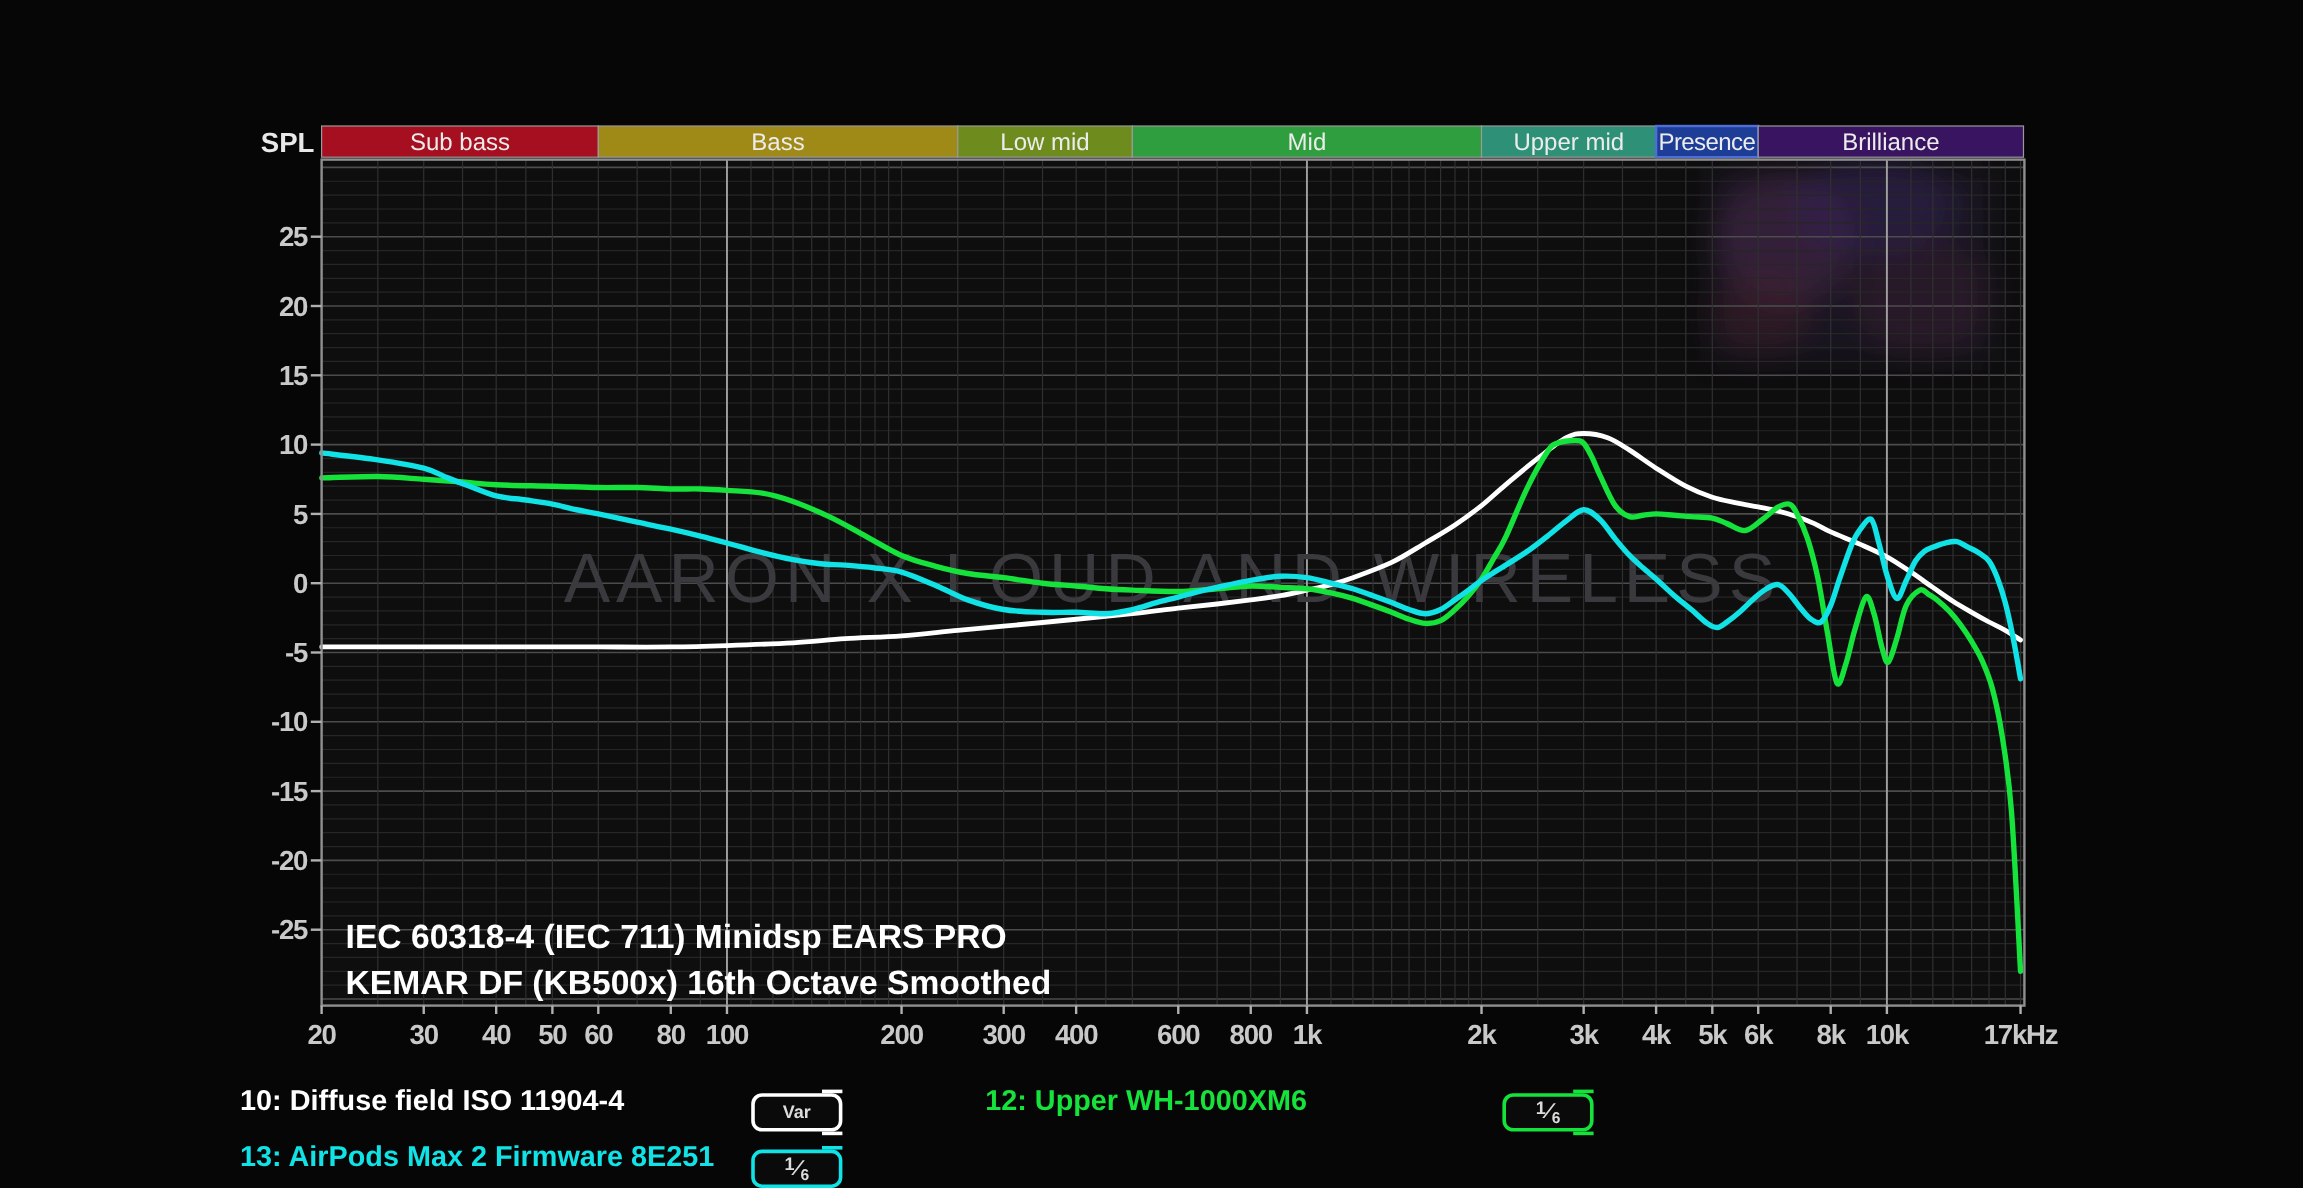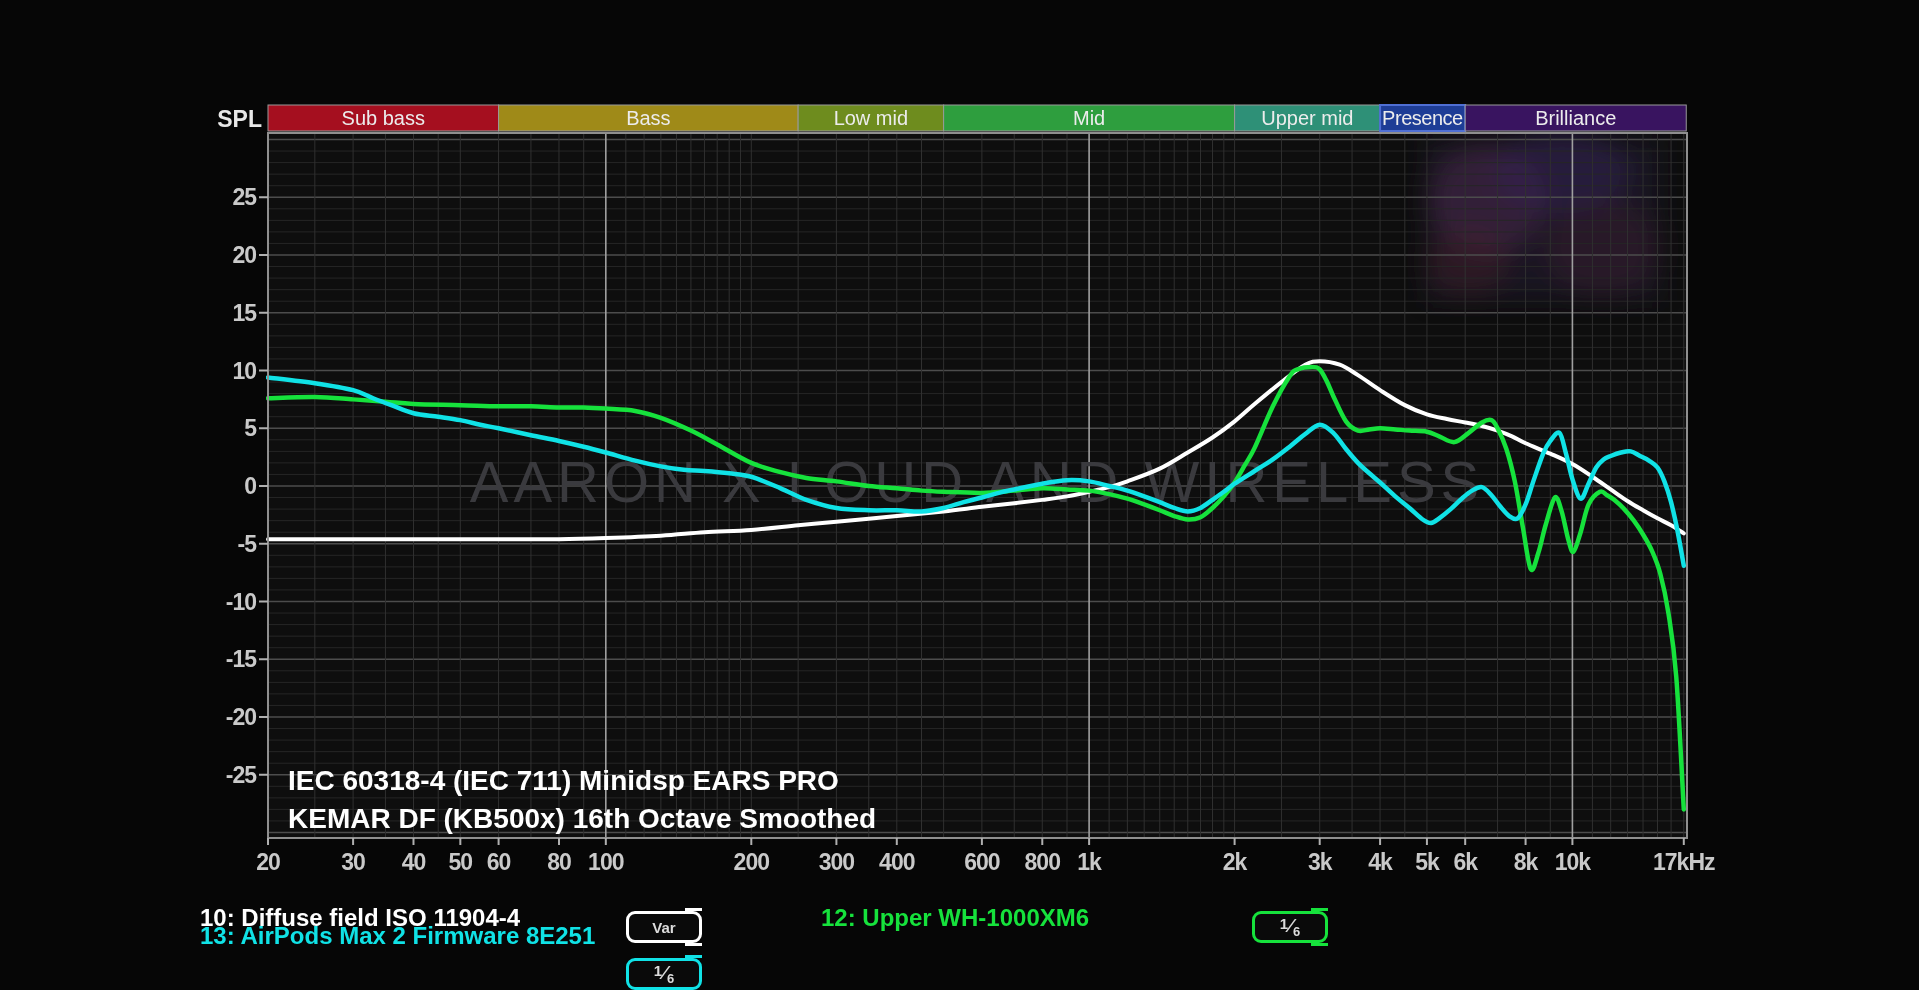--- a/index.html
+++ b/index.html
@@ -279,21 +279,21 @@
     <div class="badge" style="left: 1252px; top: 908px; --c: #16e23c;" id="lg-badge-1">
         <span class="wire"></span>
         <span class="box">
           <span class="fr-num">1</span>
           <span class="fr-sl">⁄</span>
           <span class="fr-den">6</span>
         </span>
         <span class="wire"></span>
       </div>
 
-    <div class="legend-label" style="left: 200px; top: 922px; color: rgb(16, 226, 230);" id="lg-label-2">13: AirPods Max 2 Firmware 8E251</div>
+    <div class="legend-label" style="left: 200px; top: 951px; color: rgb(16, 226, 230);" id="lg-label-2">13: AirPods Max 2 Firmware 8E251</div>
     <div class="badge" style="left: 626px; top: 955px; --c: #10e2e6;" id="lg-badge-2">
         <span class="wire"></span>
         <span class="box">
           <span class="fr-num">1</span>
           <span class="fr-sl">⁄</span>
           <span class="fr-den">6</span>
         </span>
         <span class="wire"></span>
       </div>
   </div>

